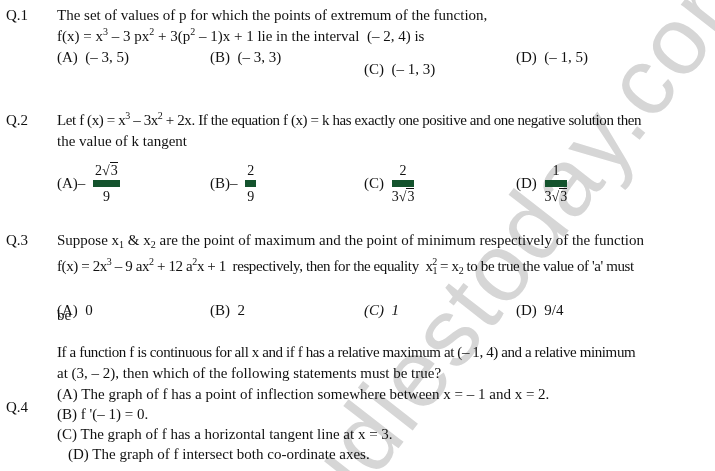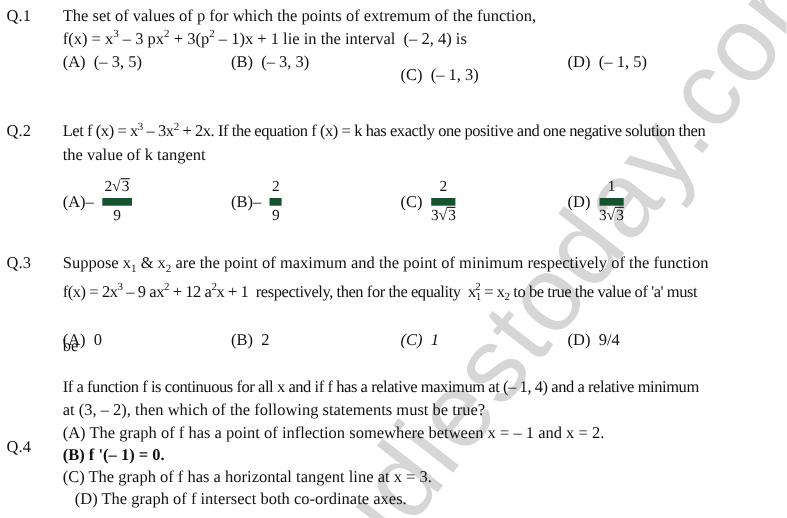--- a/index.html
+++ b/index.html
@@ -69,16 +69,16 @@
   <span class="opt" style="left:210px; top:302px;"><span>(B)</span>&nbsp; <span>2</span></span>
   <span class="opt" style="left:364px; top:302px;font-style:italic;"><span>(C)</span>&nbsp; <span>1</span></span>
   <span class="opt" style="left:516px; top:302px;"><span>(D)</span>&nbsp; <span>9/4</span></span>
 </div>
 
 <div class="q" style="top:0;">
   <span class="qnum" style="top:355px;margin-top:44px;">Q.4</span>
   <span class="line dense" style="top:344px;">If a function  f is continuous for all  x  and if  f has a relative maximum at  (– 1, 4)  and a relative minimum</span>
   <span class="line" style="top:365px;">at  (3, – 2),  then which of the following statements must be true?</span>
   <span class="opt" style="left:57px; top:386px;"><span>(A)</span> <span>The graph of  f  has a point of inflection somewhere between  x = – 1   and  x = 2.</span></span>
-  <span class="opt" style="left:57px; top:406px;font-weight:bold;"><span>(B)</span> <span>f '(– 1)  =  0.</span></span>
+  <span class="opt" style="left:57px; top:406px;"><span>(B)</span> <span>f '(– 1)  =  0.</span></span>
   <span class="opt" style="left:57px; top:426px;"><span>(C)</span> <span>The graph of  f  has a horizontal tangent line at  x = 3.</span></span>
   <span class="opt" style="left:68px; top:446px;"><span>(D)</span> <span>The graph of  f  intersect both co-ordinate axes.</span></span>
 </div>
 
 </body></html>

